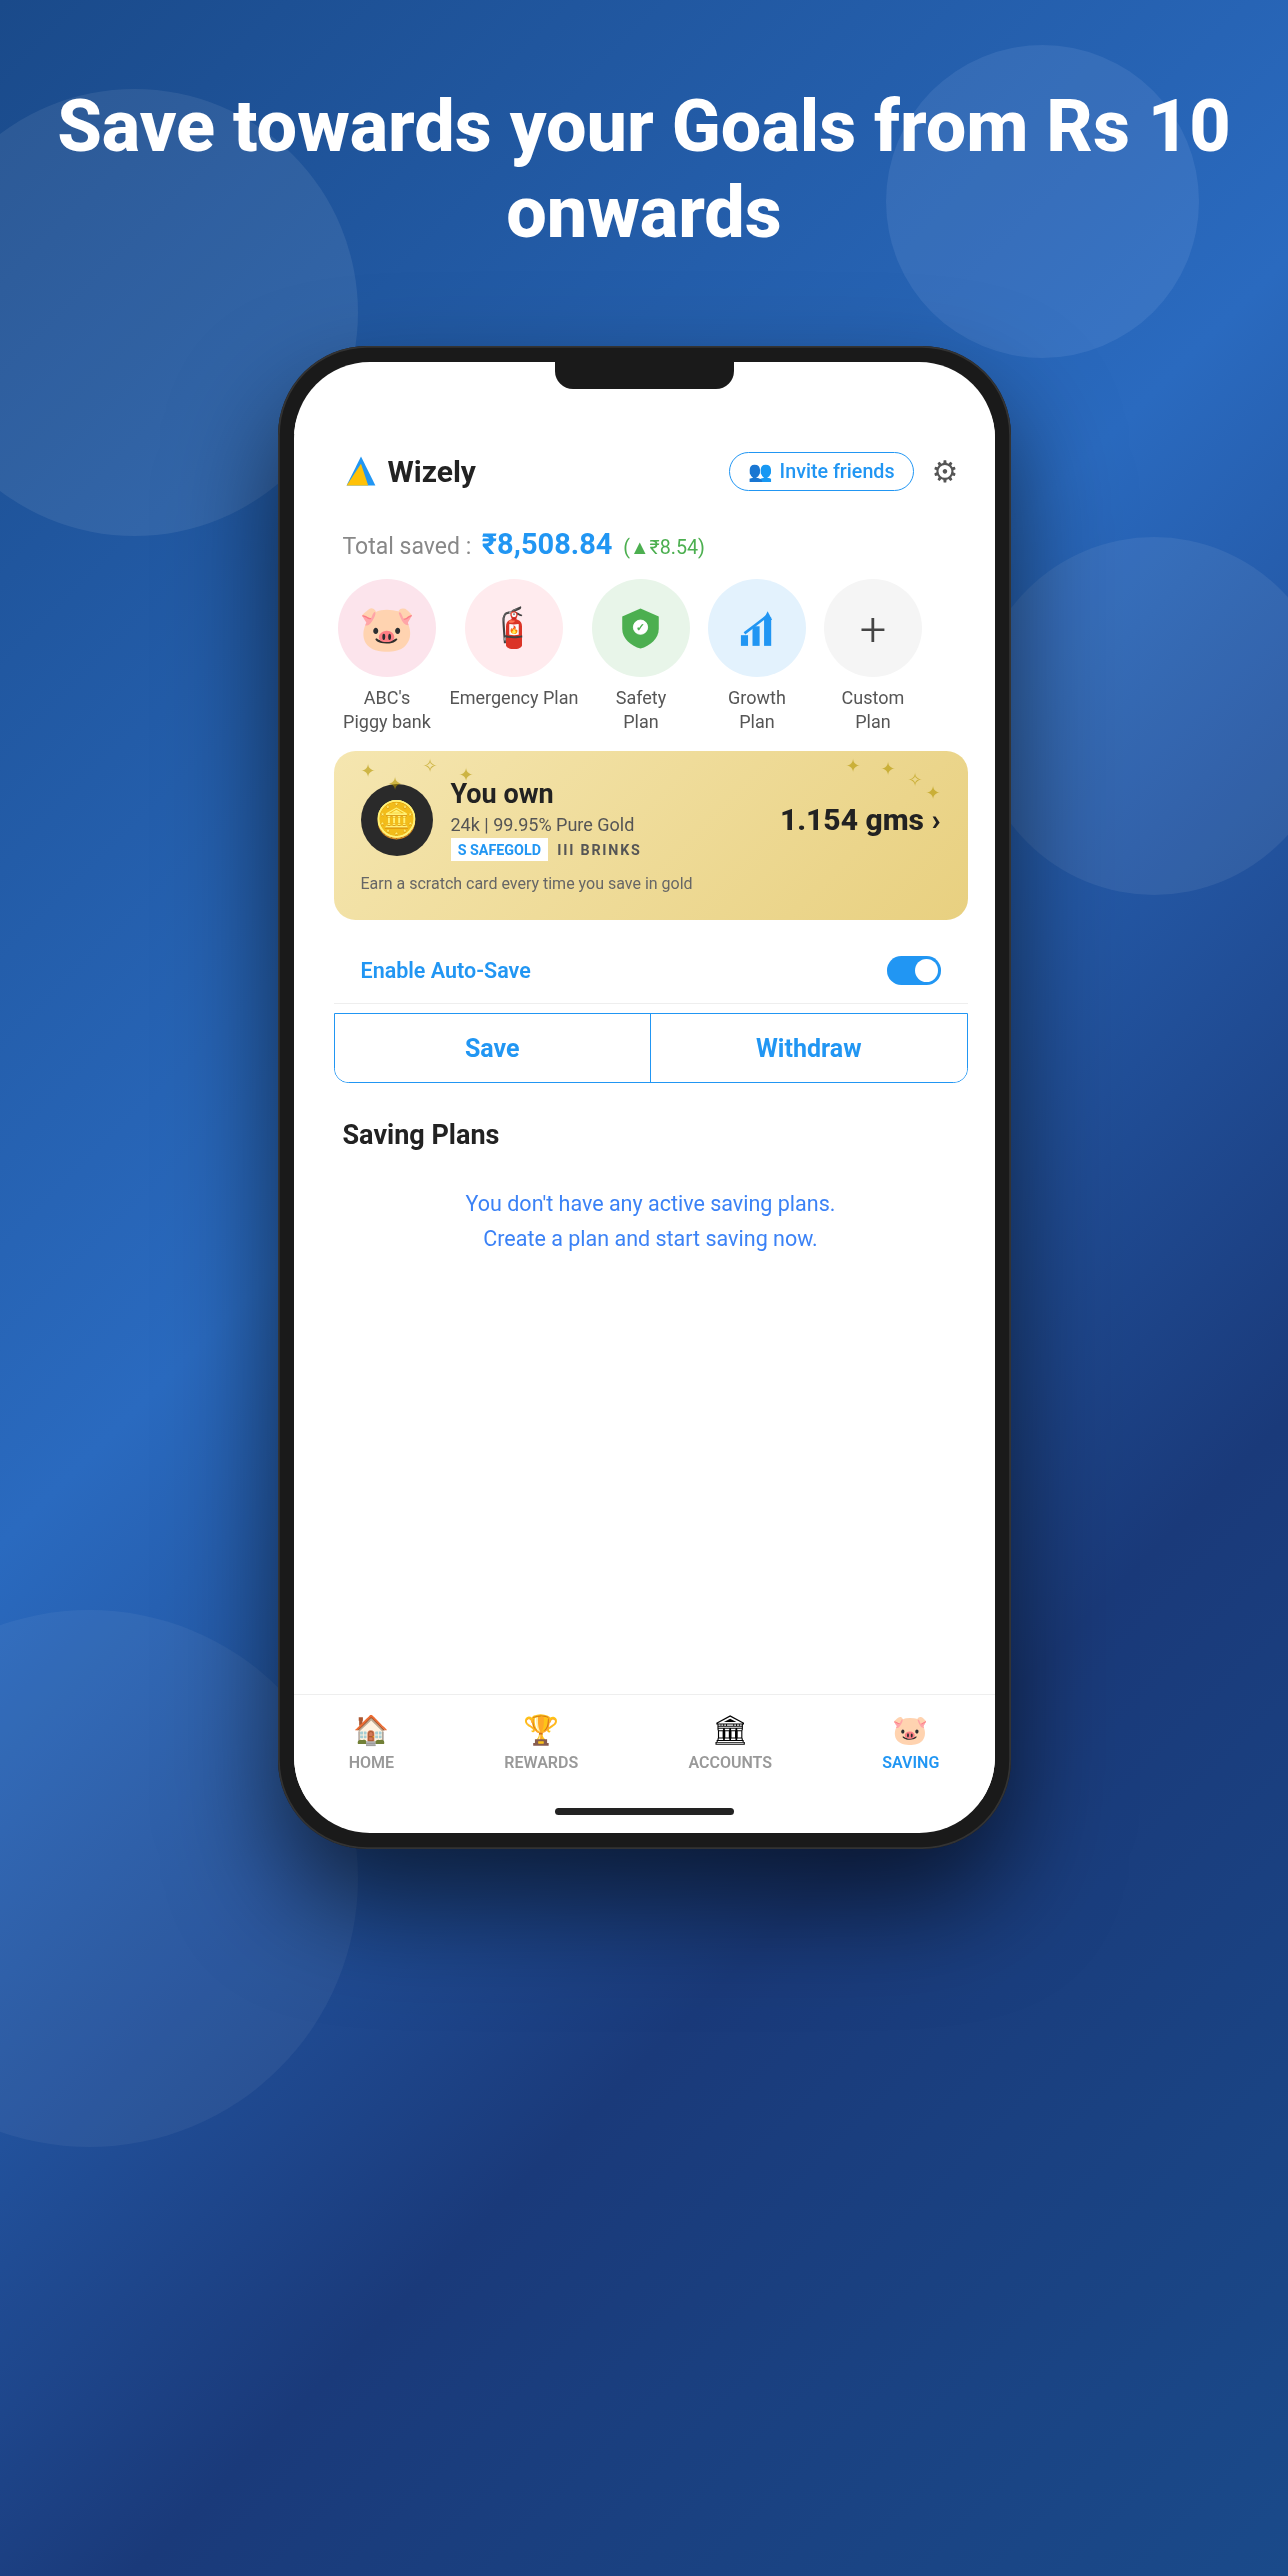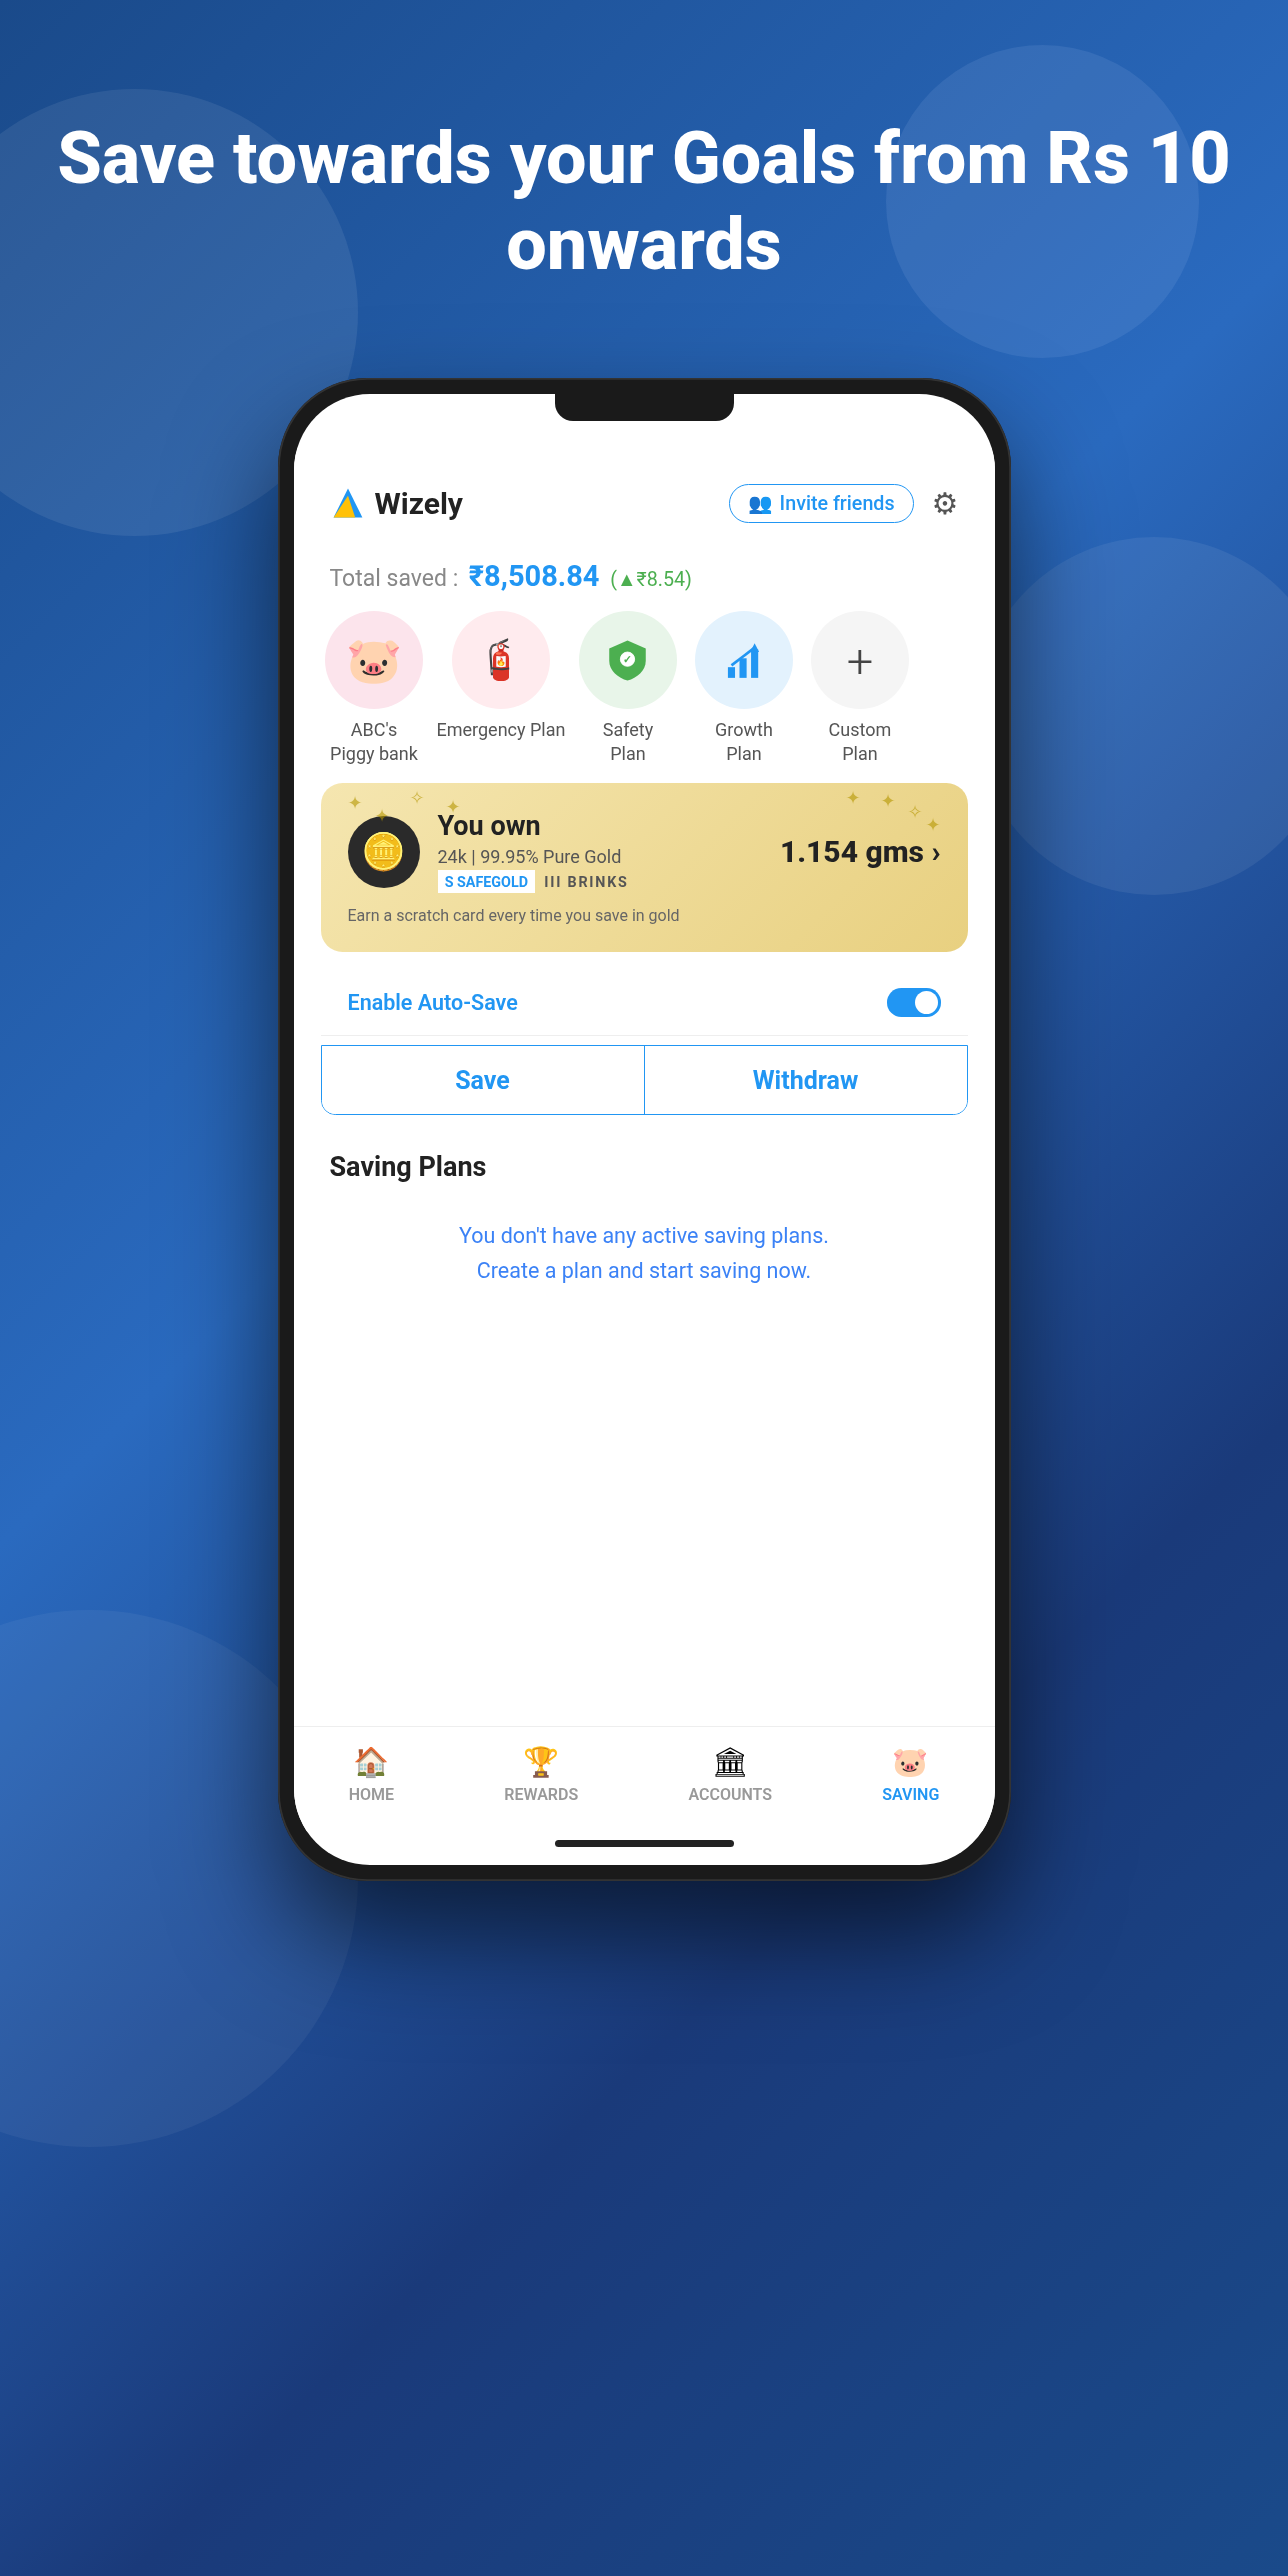--- a/index.html
+++ b/index.html
@@ -40,21 +40,21 @@
     }
     .bg-blob4 {
       position: absolute;
       width: 313px; height: 313px;
       border-radius: 50%;
       background: rgba(200,220,255,0.1);
       top: 45px; right: 89px;
     }
 
     .hero-text {
-      margin-top: 116px;
+      margin-top: 84px;
       text-align: center;
       color: white;
       font-size: 72px;
       font-weight: 800;
       line-height: 1.2;
       z-index: 1;
       padding: 0 32px;
     }
 
     .phone-wrapper {
@@ -90,20 +90,21 @@
       background: #fff;
       border-radius: 76px 76px 0 0;
     }
 
     
     .app-content {
       flex: 1;
       overflow: hidden;
       display: flex;
       flex-direction: column;
+      margin-left: 13px;
     }
 
     
     .app-header {
       display: flex;
       align-items: center;
       justify-content: space-between;
       padding: 18px 36px;
       background: #fff;
     }

